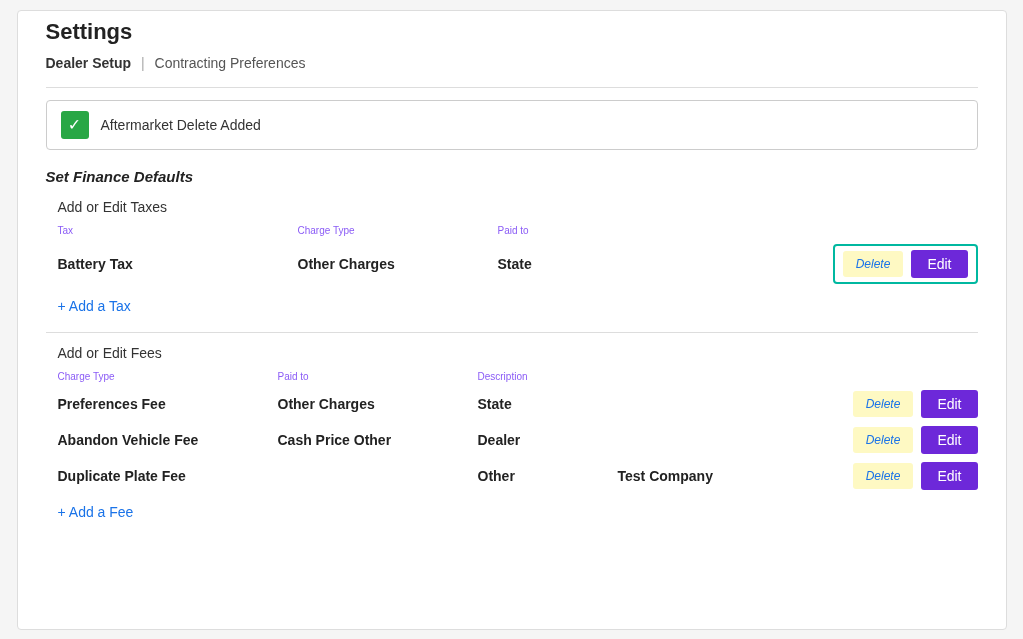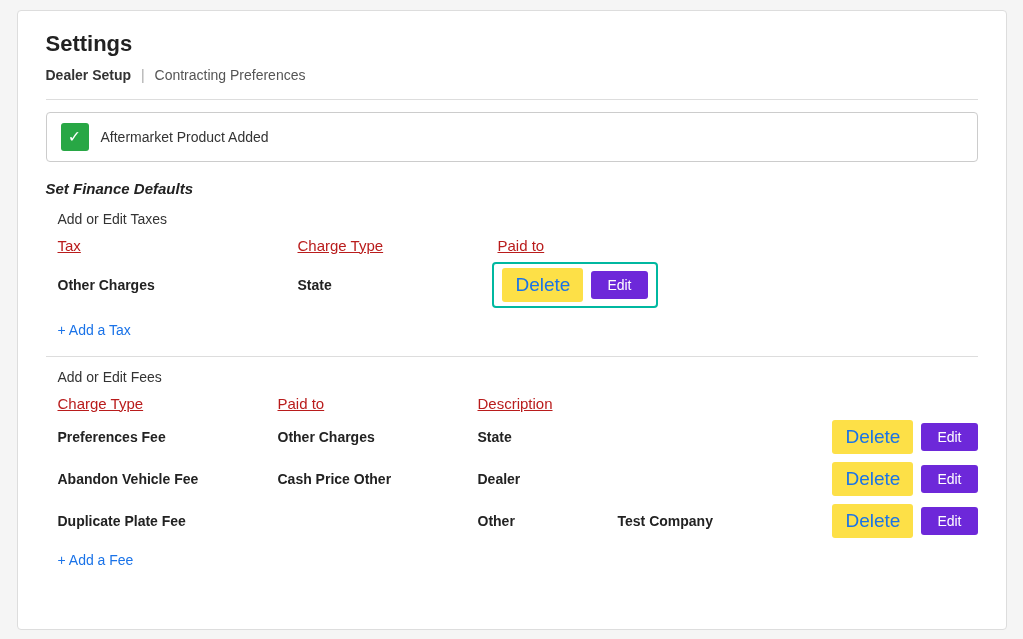--- a/index.html
+++ b/index.html
@@ -10,21 +10,21 @@
       justify-content: center;
       align-items: center;
       min-height: 100vh;
     }
     .page-container {
       background: #fff;
       width: 990px;
       min-height: 620px;
       border: 1px solid #ddd;
       border-radius: 4px;
-      padding: 20px 28px;
+      padding: 8px 28px;
     }
     .page-title {
       font-size: 22px;
       font-weight: bold;
       color: #222;
       margin-bottom: 10px;
     }
     .breadcrumb {
       font-size: 14px;
       color: #333;
@@ -95,24 +95,23 @@
       gap: 0;
       margin-bottom: 4px;
     }
     .taxes-header {
       grid-template-columns: 240px 200px 160px 1fr;
     }
     .fees-header {
       grid-template-columns: 220px 200px 140px 160px 1fr;
     }
     .table-header-row span {
-      font-size: 15px;
-      color: #b91c1c;
+      font-size: 10px;
+      color: #8b5cf6;
       font-weight: normal;
-      text-decoration: underline;
     }
     .table-row {
       display: grid;
       gap: 0;
       align-items: center;
       padding: 4px 0;
     }
     .taxes-row {
       grid-template-columns: 240px 200px 160px 1fr;
     }
@@ -124,27 +123,28 @@
       color: #222;
       font-weight: bold;
     }
     .table-row .actions {
       display: flex;
       align-items: center;
       justify-content: flex-end;
       gap: 8px;
     }
     .btn-delete {
-      background: #fde047;
+      background: #fef9c3;
       color: #1a73e8;
       border: 1px solid transparent;
       padding: 5px 12px;
-      font-size: 19px;
+      font-size: 12px;
       cursor: pointer;
       border-radius: 3px;
+      font-style: italic;
     }
     .btn-edit {
       background: #6d28d9;
       color: #fff;
       border: none;
       padding: 6px 16px;
       font-size: 14px;
       cursor: pointer;
       border-radius: 3px;
       font-weight: normal;
@@ -176,37 +176,38 @@
   <div class="breadcrumb">
     <a href="#">Dealer Setup</a>
     <span class="sep">|</span>
     <span class="current">Contracting Preferences</span>
   </div>
 
   <hr class="divider">
 
   <div class="notification-bar">
     <div class="notif-icon">✓</div>
-    <span class="notif-text">Aftermarket Product Added</span>
+    <span class="notif-text">Aftermarket Delete Added</span>
   </div>
 
   <div class="section-title">Set Finance Defaults</div>
 
   <div class="subsection">
     <div class="subsection-title">Add or Edit Taxes</div>
 
     <div class="table-header-row taxes-header">
       <span>Tax</span>
       <span>Charge Type</span>
       <span>Paid to</span>
       <span></span>
     </div>
 
     
     <div class="table-row taxes-row">
+      <span>Battery Tax</span>
       <span>Other Charges</span>
       <span>State</span>
       <div class="actions">
         <div class="highlighted-actions">
           <button class="btn-delete">Delete</button>
           <button class="btn-edit">Edit</button>
         </div>
       </div>
     </div>
 

